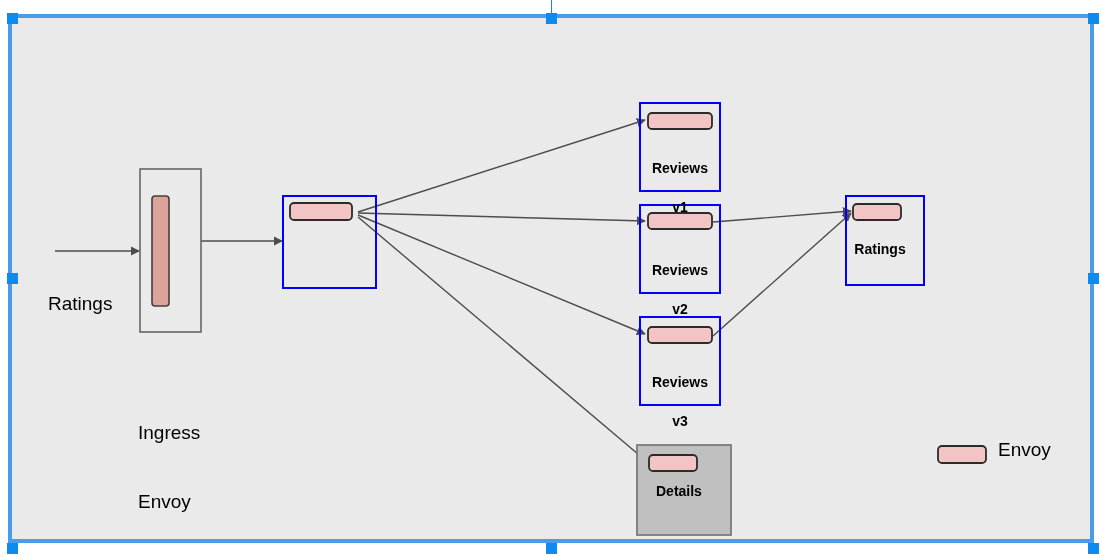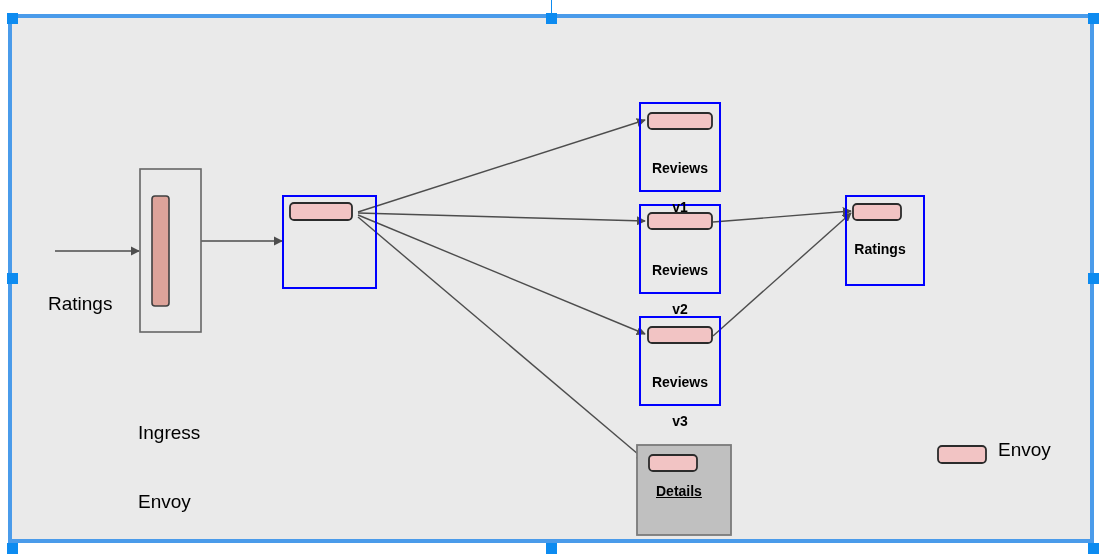--- a/index.html
+++ b/index.html
@@ -159,21 +159,21 @@
     <div>v2</div>
   </div>
 
   <div class="lbl node" style="left:640px; top:350px; width:80px; text-align:center;">
     <div>Reviews</div>
     <div>v3</div>
   </div>
 
   <div class="lbl node" style="left:846px; top:243px; width:68px; text-align:center;">Ratings</div>
 
-  <div class="lbl node" style="left:656px; top:485px;text-decoration:underline;">Details</div>
+  <div class="lbl node" style="left:656px; top:485px;">Details</div>
 
   <div class="lbl big" style="left:998px; top:438px;">Envoy</div>
 
   <div class="sel-edge top"></div>
   <div class="sel-edge bottom"></div>
   <div class="sel-edge left"></div>
   <div class="sel-edge right"></div>
 
   <div class="rot-stem"></div>
 

